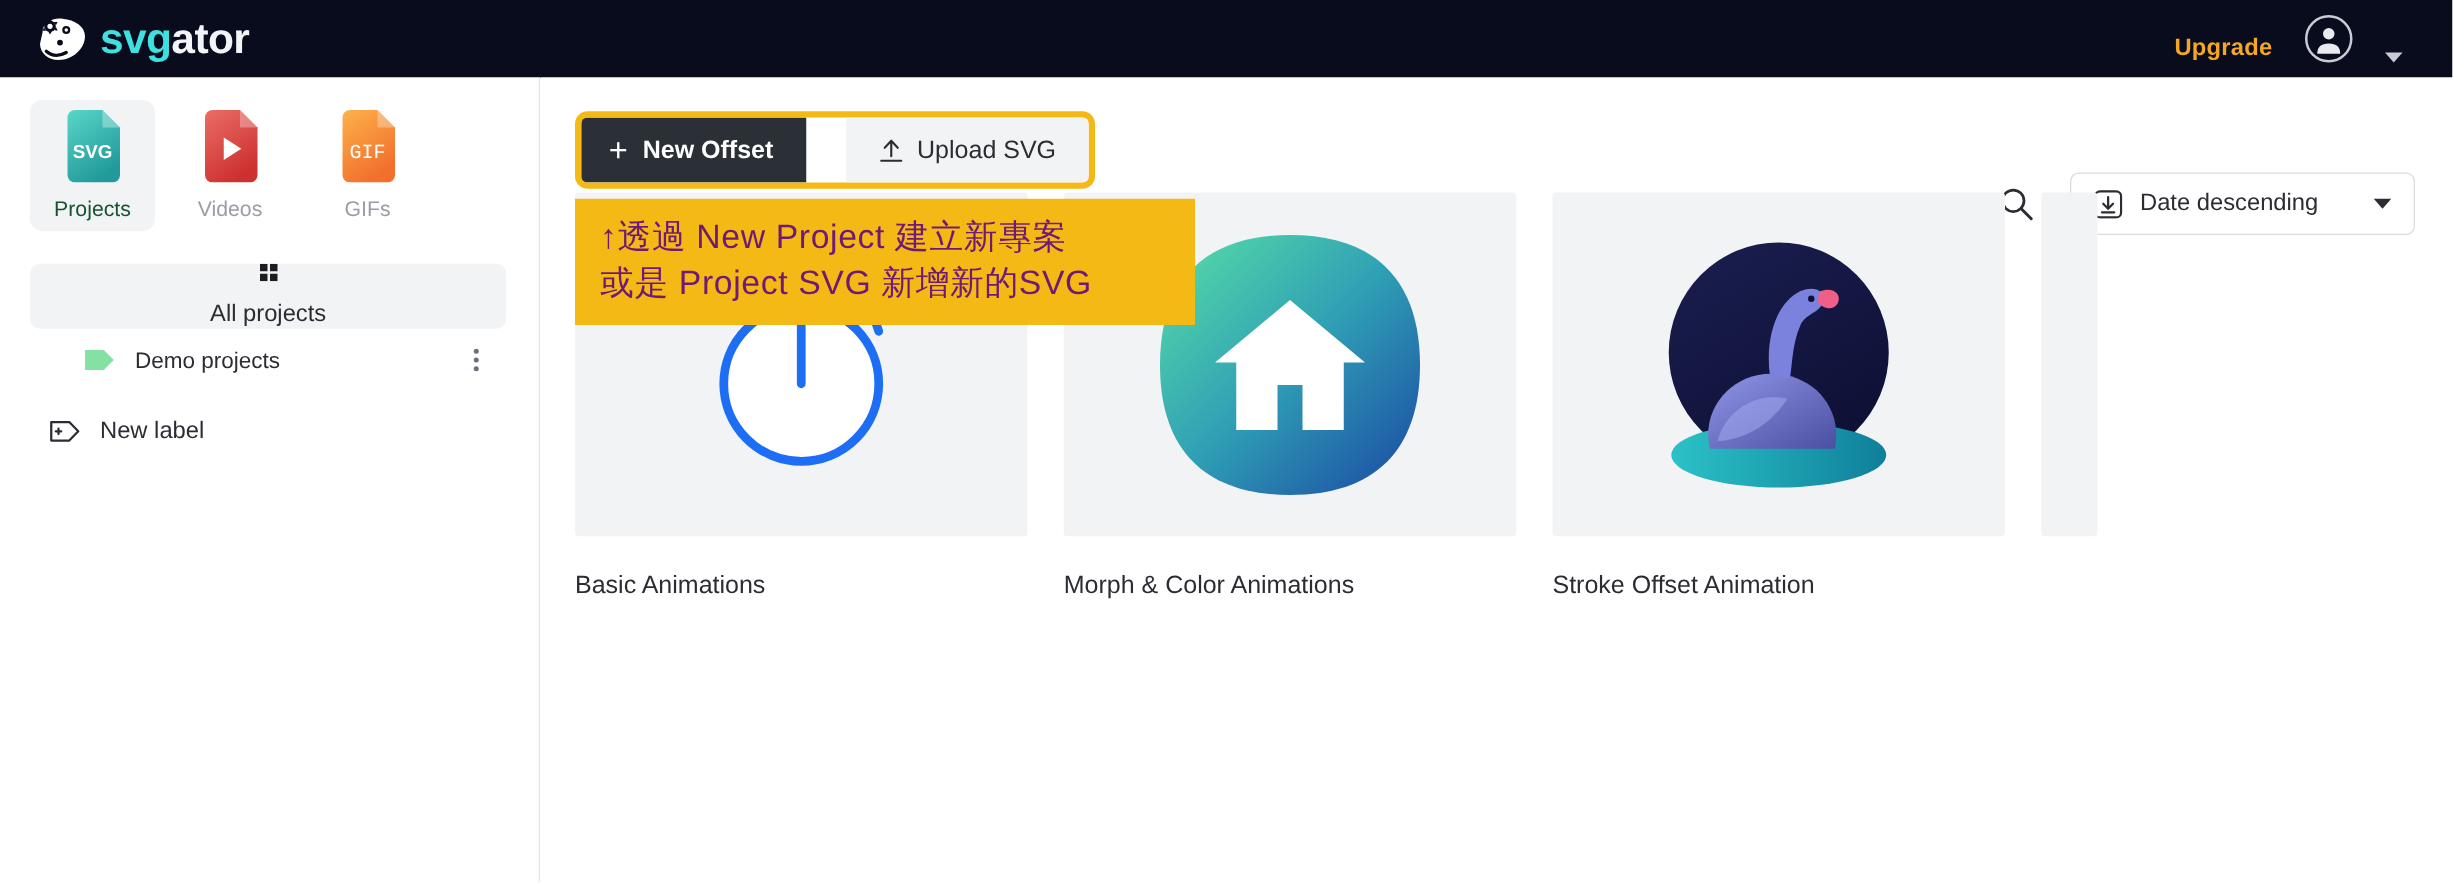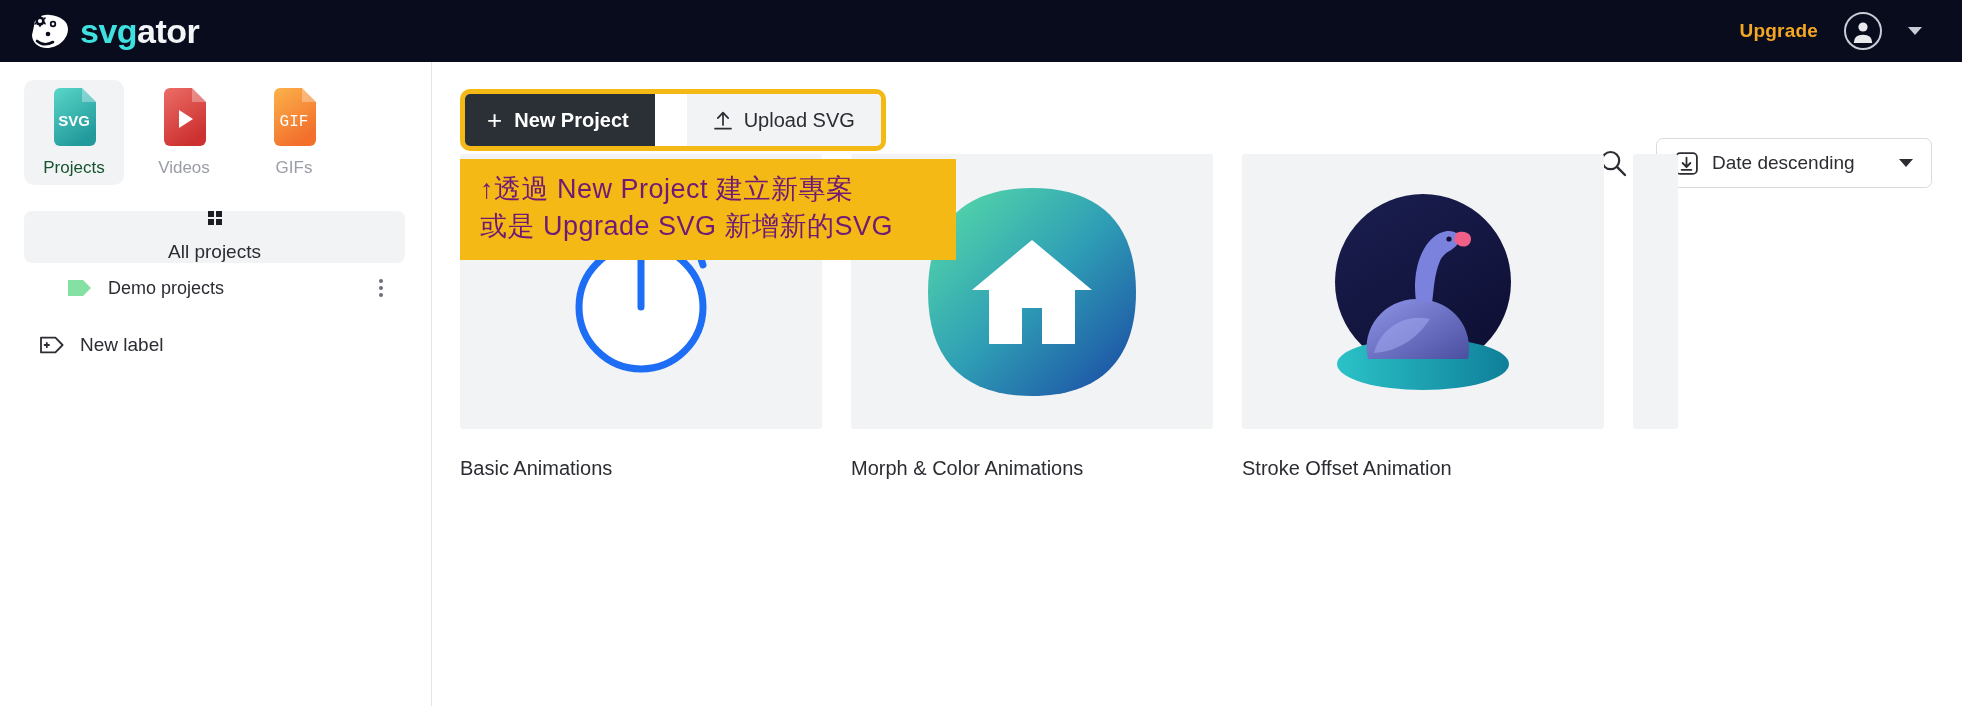--- a/index.html
+++ b/index.html
@@ -14,21 +14,21 @@
   .header {
     position: absolute; left:0; top:0; width:1962px; height:62px;
     background:#080c1c; display:flex; align-items:center;
     padding: 0 40px 0 28px;
   }
   .logo-wrap { display:flex; align-items:center; gap:10px; }
   .logo-mark { width:42px; height:38px; display:block; }
   .logo-text { font-size:34px; font-weight:bold; letter-spacing:-0.5px; line-height:1; }
   .logo-text .c1 { color:#3fe0e0; }
   .logo-text .c2 { color:#f2f4f8; }
-  .header-right { margin-left:auto; display:flex; align-items:center; gap:26px; }
+  .header-right { margin-left:auto; display:flex; align-items:flex-end; gap:26px; }
   .upgrade-link {
     color:#f5a623; font-size:19px; font-weight:bold; letter-spacing:0.2px;
     cursor:pointer; background:none; border:none; font-family:inherit;
   }
   .avatar {
     width:38px; height:38px; border-radius:50%;
     border:2px solid #c9ccd6; display:flex; align-items:center; justify-content:center;
     overflow:hidden; background:#080c1c;
   }
   .caret-down {
@@ -244,21 +244,21 @@
       </div>
     </div>
   </div>
 
   <div class="main">
 
     <div class="toolbar">
       <div class="btn-group-highlight">
         <button class="btn-new">
           <span class="plus-glyph">+</span>
-          <span>New Project</span>
+          <span>New Offset</span>
         </button>
         <button class="btn-upload">
           <svg class="upload-icon" viewBox="0 0 20 21">
             <path d="M10 15 V3 M4.8 8.2 L10 2.6 L15.2 8.2" stroke="#2b2d33" stroke-width="1.7" fill="none" stroke-linecap="round" stroke-linejoin="round"></path>
             <path d="M2 18.6 h16" stroke="#2b2d33" stroke-width="1.7" stroke-linecap="round"></path>
           </svg>
           <span>Upload SVG</span>
         </button>
       </div>
 
@@ -339,17 +339,17 @@
         <div class="card-title">Stroke Offset Animation</div>
       </div>
 
       <div class="card card-partial">
         <div class="card-thumb"></div>
       </div>
     </div>
 
     <div class="annotation">
       <div>↑透過 New Project 建立新專案</div>
-      <div>或是 Upgrade SVG 新增新的SVG</div>
+      <div>或是 Project SVG 新增新的SVG</div>
     </div>
 
   </div>
 </div>
 
 </body></html>

